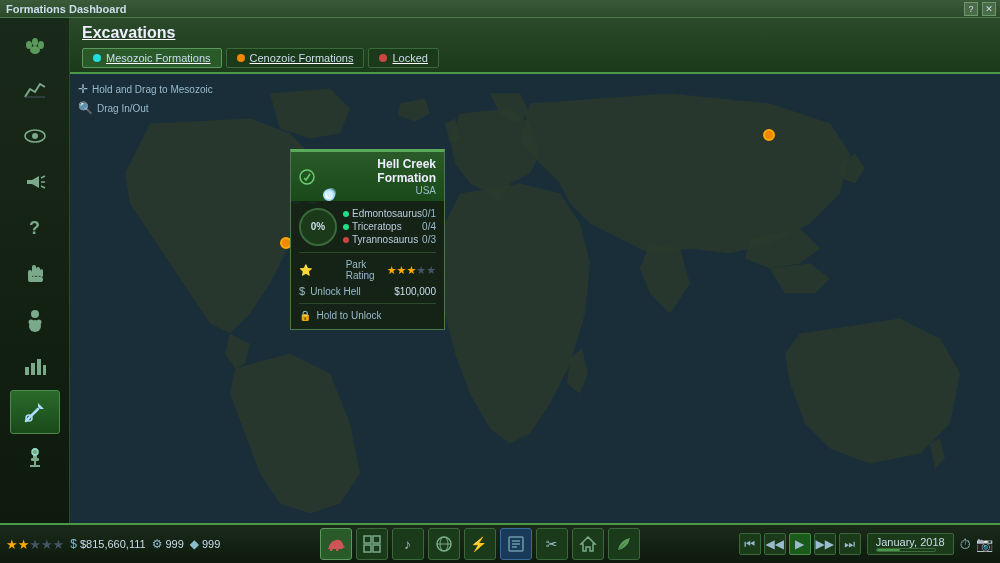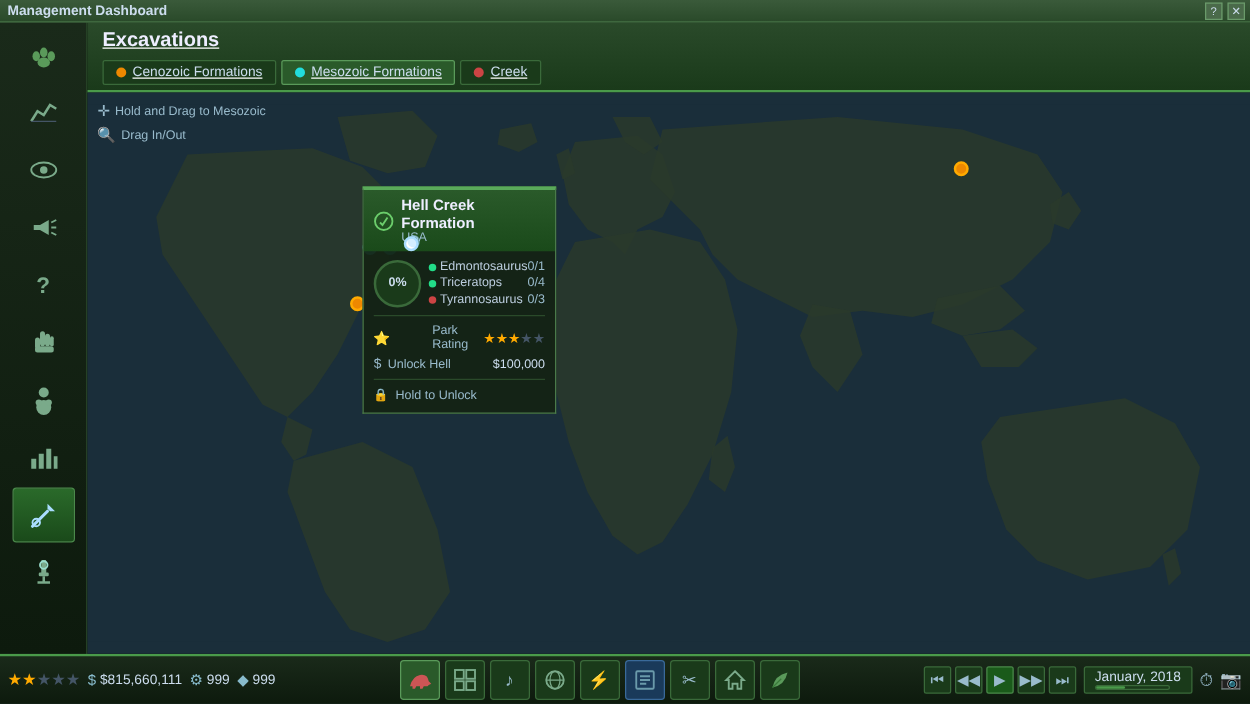--- a/index.html
+++ b/index.html
@@ -148,21 +148,21 @@
       top: 75px; left: 220px;
       width: 155px;
       background: rgba(20, 35, 20, 0.95);
       border: 1px solid #4a7a4a;
       border-top: 3px solid #5aaa5a;
       z-index: 20;
     }
     #popup-header {
       background: linear-gradient(to bottom, #2a5a2a, #1a4a1a);
       padding: 5px 8px;
-      display: flex; align-items: center; gap: 6px;
+      display: flex; align-items: center; gap: 6px; text-align: right;
     }
     .popup-header-icon {
       width: 16px; height: 16px;
       color: #8de;
       font-size: 14px;
     }
     #popup-title { font-size: 12px; font-weight: bold; color: #eef; }
     #popup-country { font-size: 10px; color: #9bc; }
 
     #popup-body {
@@ -286,21 +286,21 @@
       width: 40%;
     }
     .tb-icon-sm {
       font-size: 14px; color: #9bc; cursor: pointer;
     }
   </style>
 </head>
 <body>
 
 <div id="titlebar">
-  <span id="titlebar-title">Management Dashboard</span>
+  <span id="titlebar-title">Formations Dashboard</span>
   <div id="titlebar-controls">
     <div class="tb-btn">?</div>
     <div class="tb-btn">✕</div>
   </div>
 </div>
 
 <div id="main-layout">
 
   <div id="sidebar">
     <div class="sidebar-icon">
@@ -373,31 +373,31 @@
           <circle cx="13" cy="7" r="3" fill="none" stroke="#9dc" stroke-width="1.5"></circle>
         </svg>
     </div>
   </div>
 
   <div id="content">
 
     <div id="content-header">
       <div id="page-title">Excavations</div>
       <div id="tab-bar">
-        <div class="tab">
-          <span class="tab-dot" style="background:#e80;"></span>
-          <span>Cenozoic Formations</span>
-        </div>
         <div class="tab active">
           <span class="tab-dot" style="background:#2dd;"></span>
           <span>Mesozoic Formations</span>
         </div>
         <div class="tab">
+          <span class="tab-dot" style="background:#e80;"></span>
+          <span>Cenozoic Formations</span>
+        </div>
+        <div class="tab">
           <span class="tab-dot" style="background:#c44;"></span>
-          <span>Creek</span>
+          <span>Locked</span>
         </div>
       </div>
     </div>
 
     <div id="map-container">
 
       <svg id="world-map" viewBox="0 0 930 430" preserveAspectRatio="xMidYMid meet">
 
         <rect width="930" height="430" fill="#1a2e3a"></rect>
 

